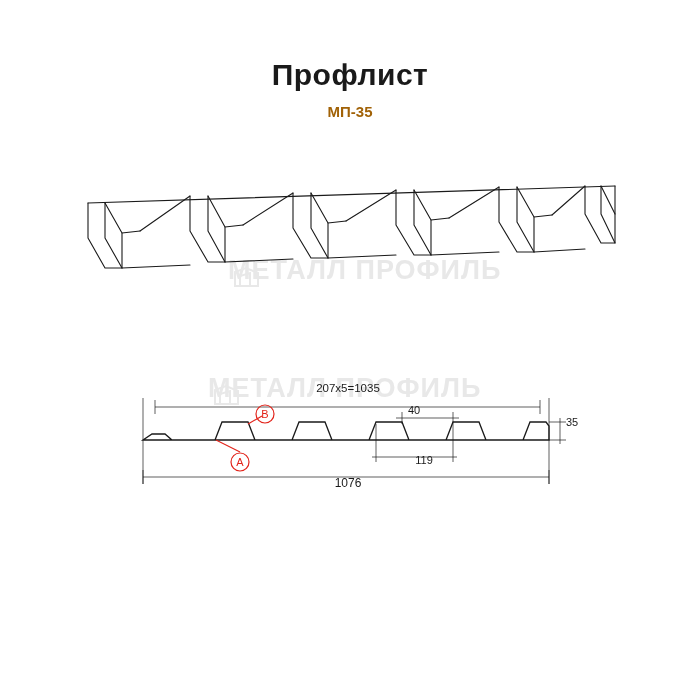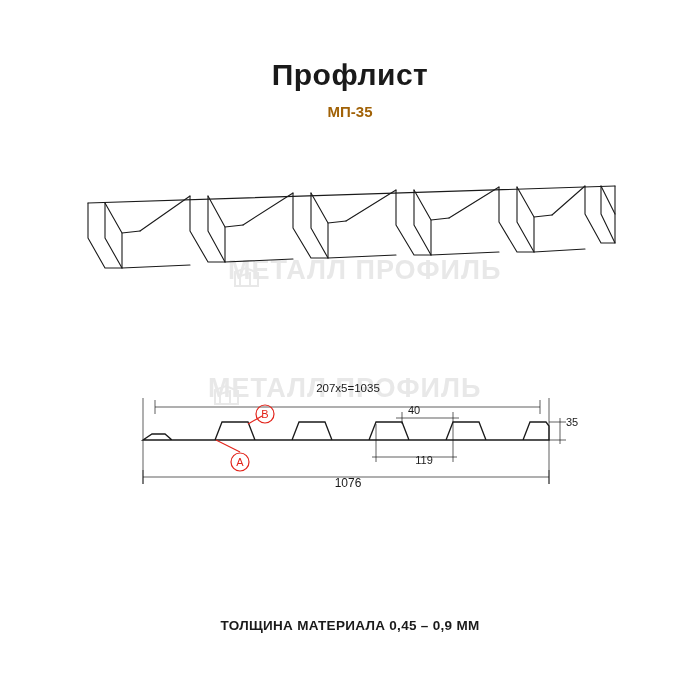--- a/index.html
+++ b/index.html
@@ -186,15 +186,14 @@
     <text x="240" y="466" text-anchor="middle" font-family="Liberation Sans, sans-serif" font-size="11" fill="#e2231a">A</text>
     <text x="265" y="418" text-anchor="middle" font-family="Liberation Sans, sans-serif" font-size="11" fill="#e2231a">B</text>
 
     <text x="348" y="392" text-anchor="middle" font-family="Liberation Sans, sans-serif" font-size="11.5" fill="#1a1a1a">207х5=1035</text>
     <text x="348" y="487" text-anchor="middle" font-family="Liberation Sans, sans-serif" font-size="12" fill="#1a1a1a">1076</text>
     <text x="414" y="414" text-anchor="middle" font-family="Liberation Sans, sans-serif" font-size="11" fill="#1a1a1a">40</text>
     <text x="424" y="464" text-anchor="middle" font-family="Liberation Sans, sans-serif" font-size="11" fill="#1a1a1a">119</text>
     <text x="566" y="426" text-anchor="start" font-family="Liberation Sans, sans-serif" font-size="11" fill="#1a1a1a">35</text>
   </svg>
 
-  <div class="footer-note">ТОЛЩИНА МАТЕРИАЛА 0,45 – 0,9 ММ</div>
 
 </div>
 
 </body></html>

